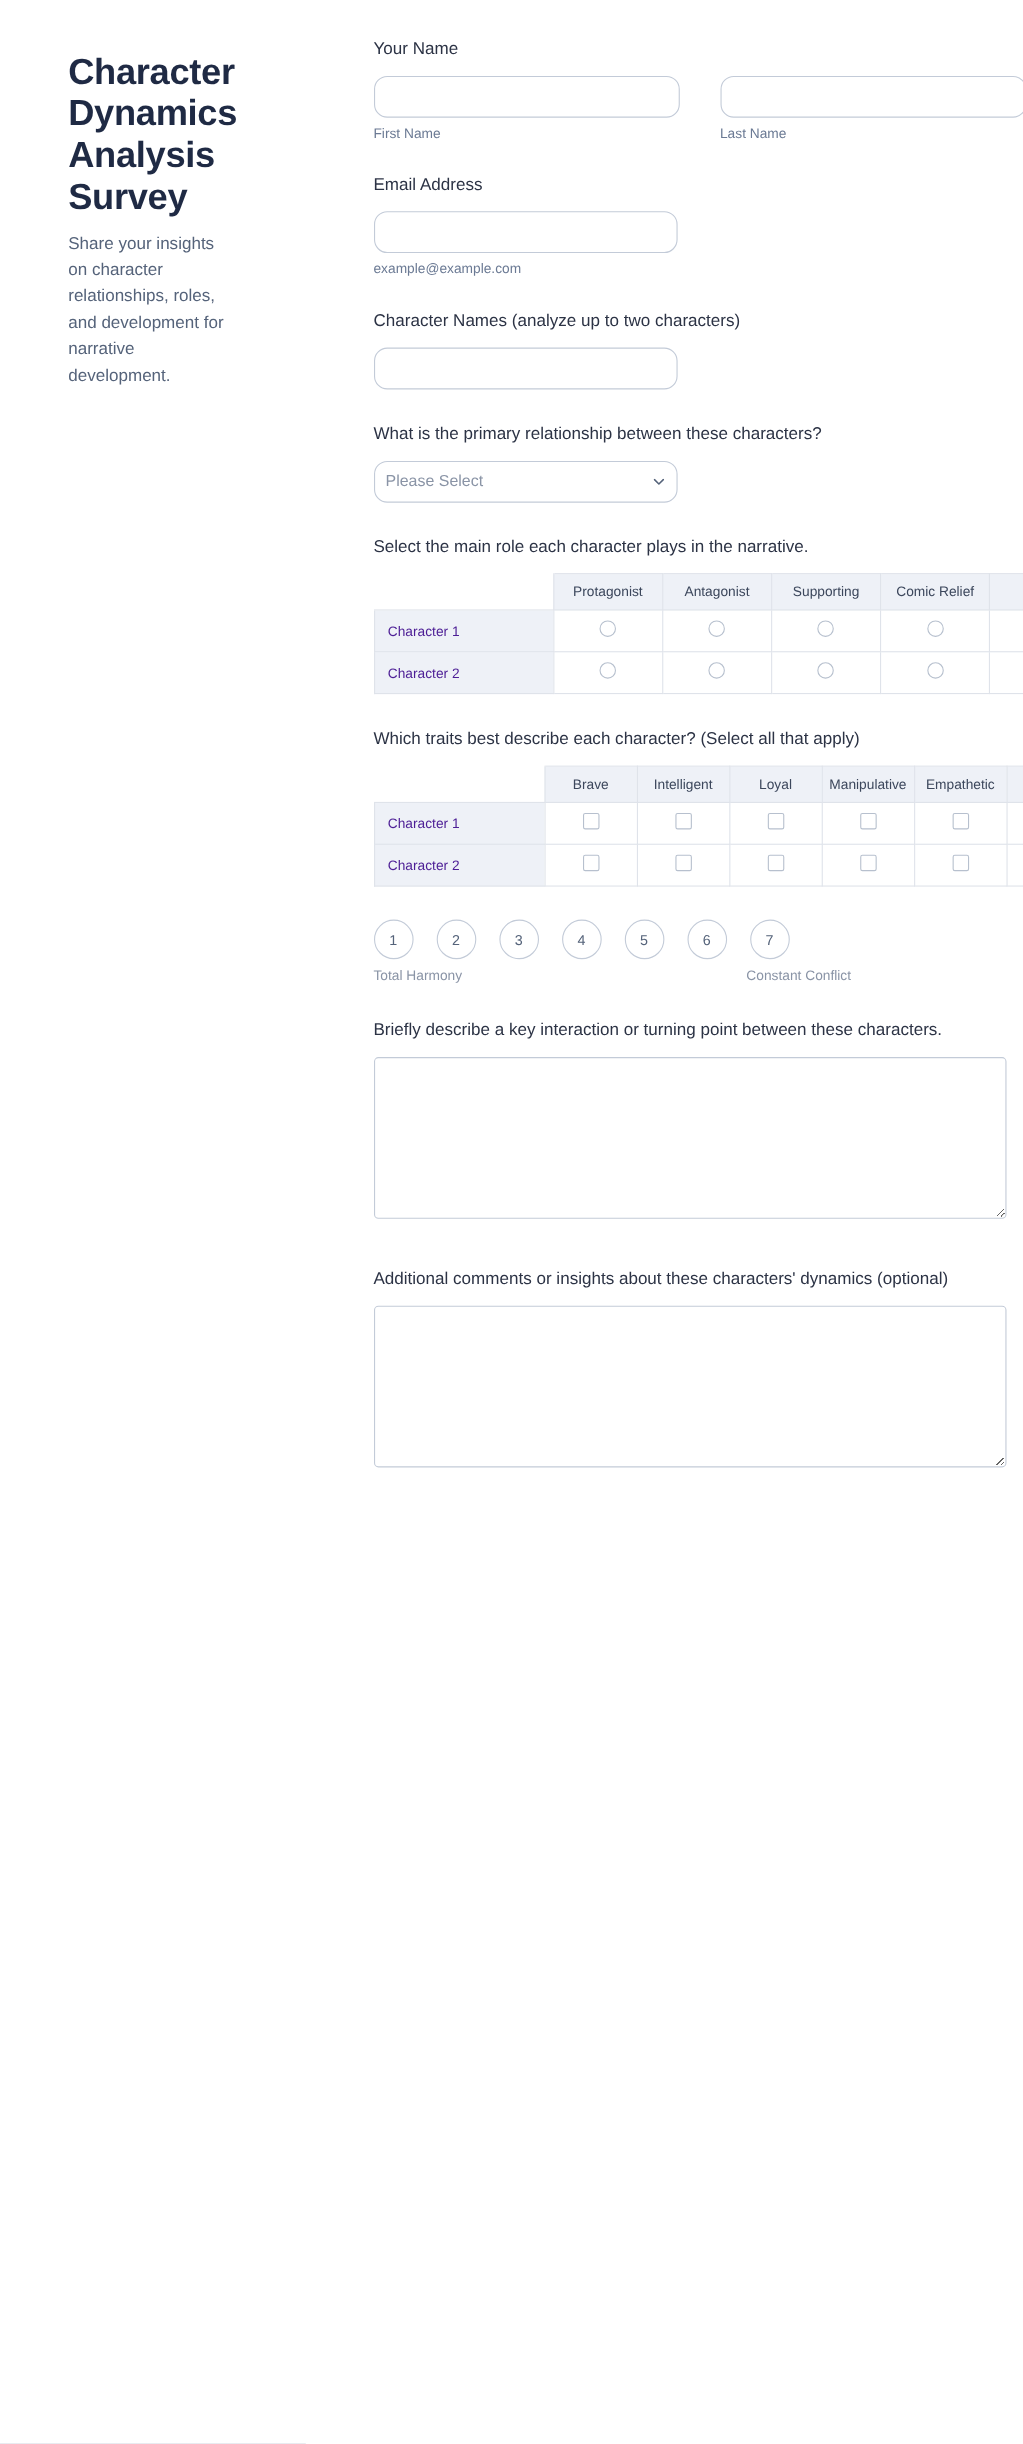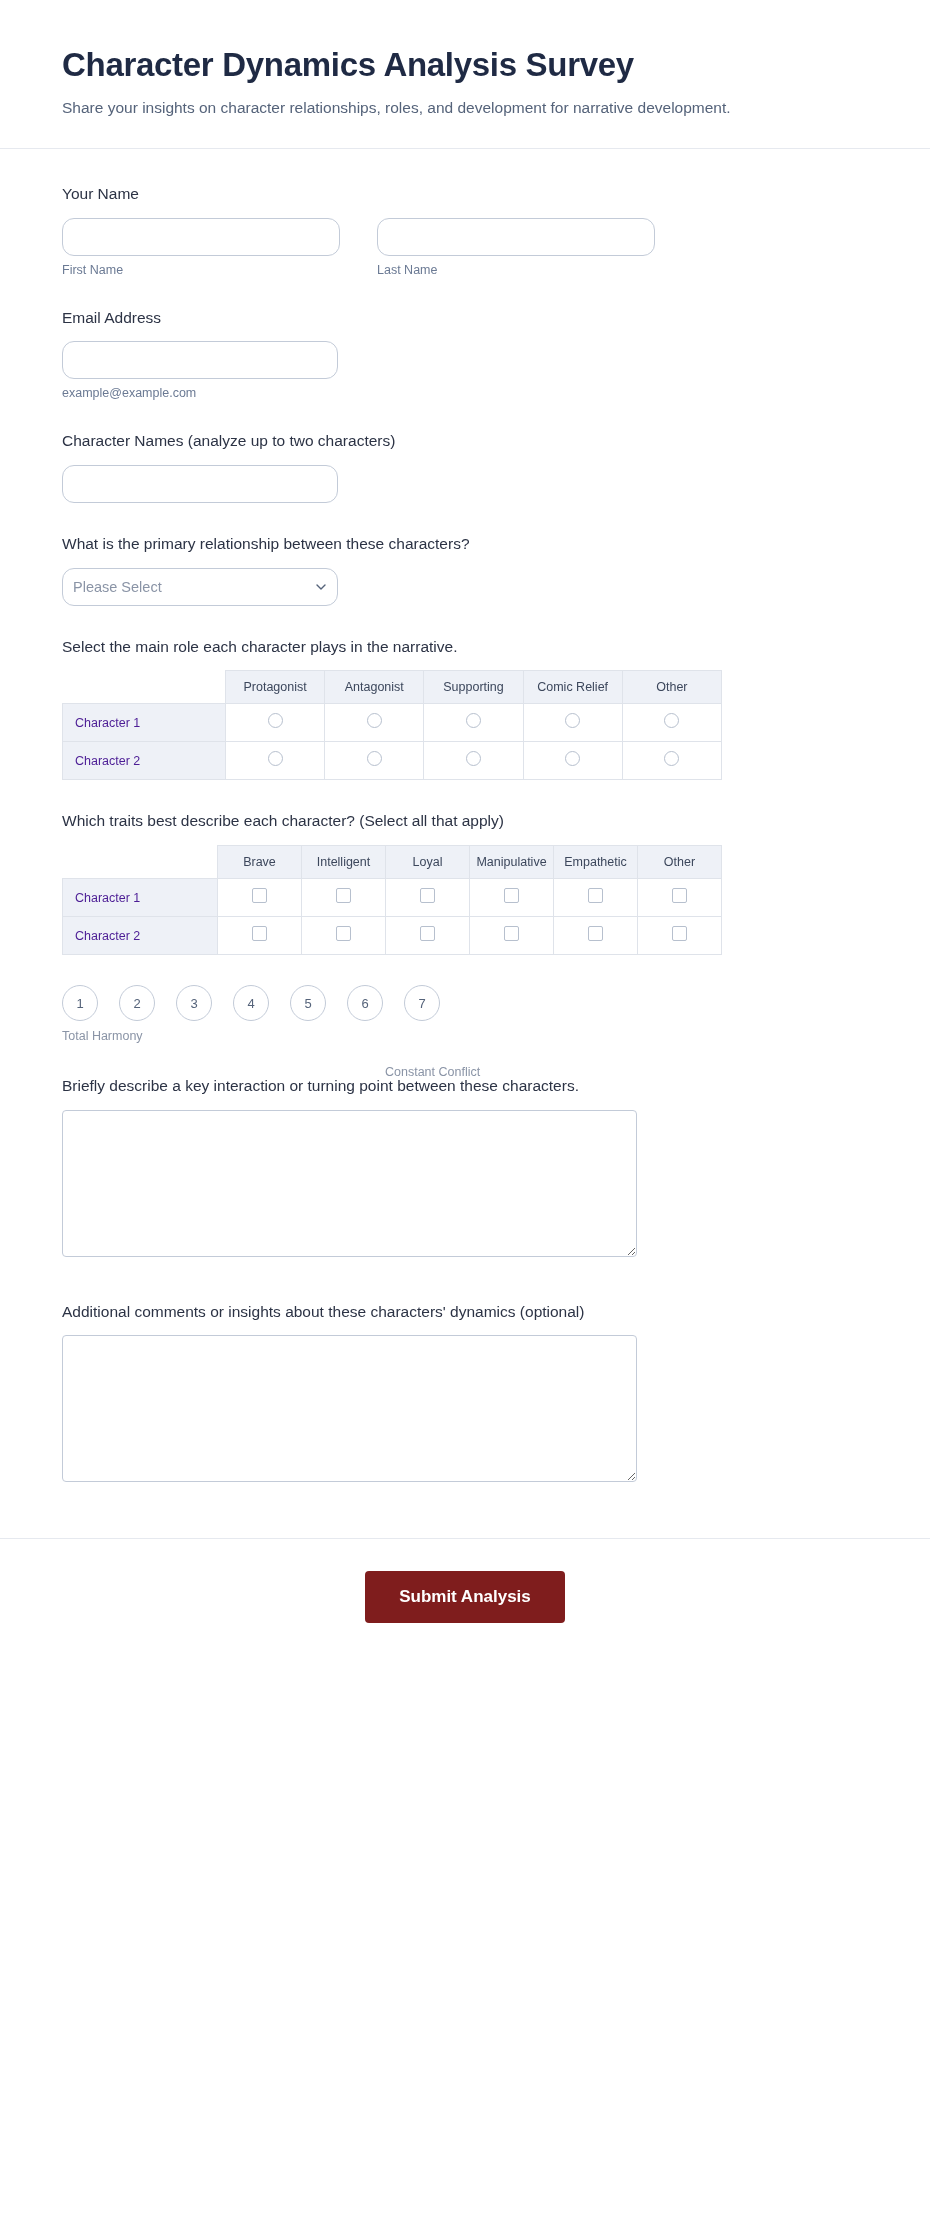--- a/index.html
+++ b/index.html
@@ -12,21 +12,21 @@
     font-family: "Liberation Sans", sans-serif;
     color: #2c3345;
     -webkit-font-smoothing: antialiased;
   }
   .page {
     width: 930px;
     min-height: 2222px;
     box-sizing: border-box;
     background: #ffffff;
     display: flex;
-    flex-direction: column;
+    flex-direction: row;
   }
   
   .form-header {
     padding: 46px 62px 28px 62px;
     border-bottom: 1px solid #e6e9ef;
   }
   .form-title {
     font-size: 33px;
     font-weight: bold;
     letter-spacing: -0.3px;
@@ -178,21 +178,21 @@
     justify-content: center;
   }
   .scale-labels {
     position: relative;
     margin-top: 8px;
     height: 16px;
     font-size: 12.5px;
     color: #8a94a6;
   }
   .scale-label-left { position: absolute; left: 0; }
-  .scale-label-right { position: absolute; left: 323px; margin-top: 36px; }
+  .scale-label-right { position: absolute; left: 339px; }
   
   textarea.text-area {
     box-sizing: border-box;
     width: 575px;
     height: 147px;
     border: 1px solid #c3cbd8;
     border-radius: 4px;
     background: #ffffff;
     font-family: "Liberation Sans", sans-serif;
     font-size: 14.5px;

